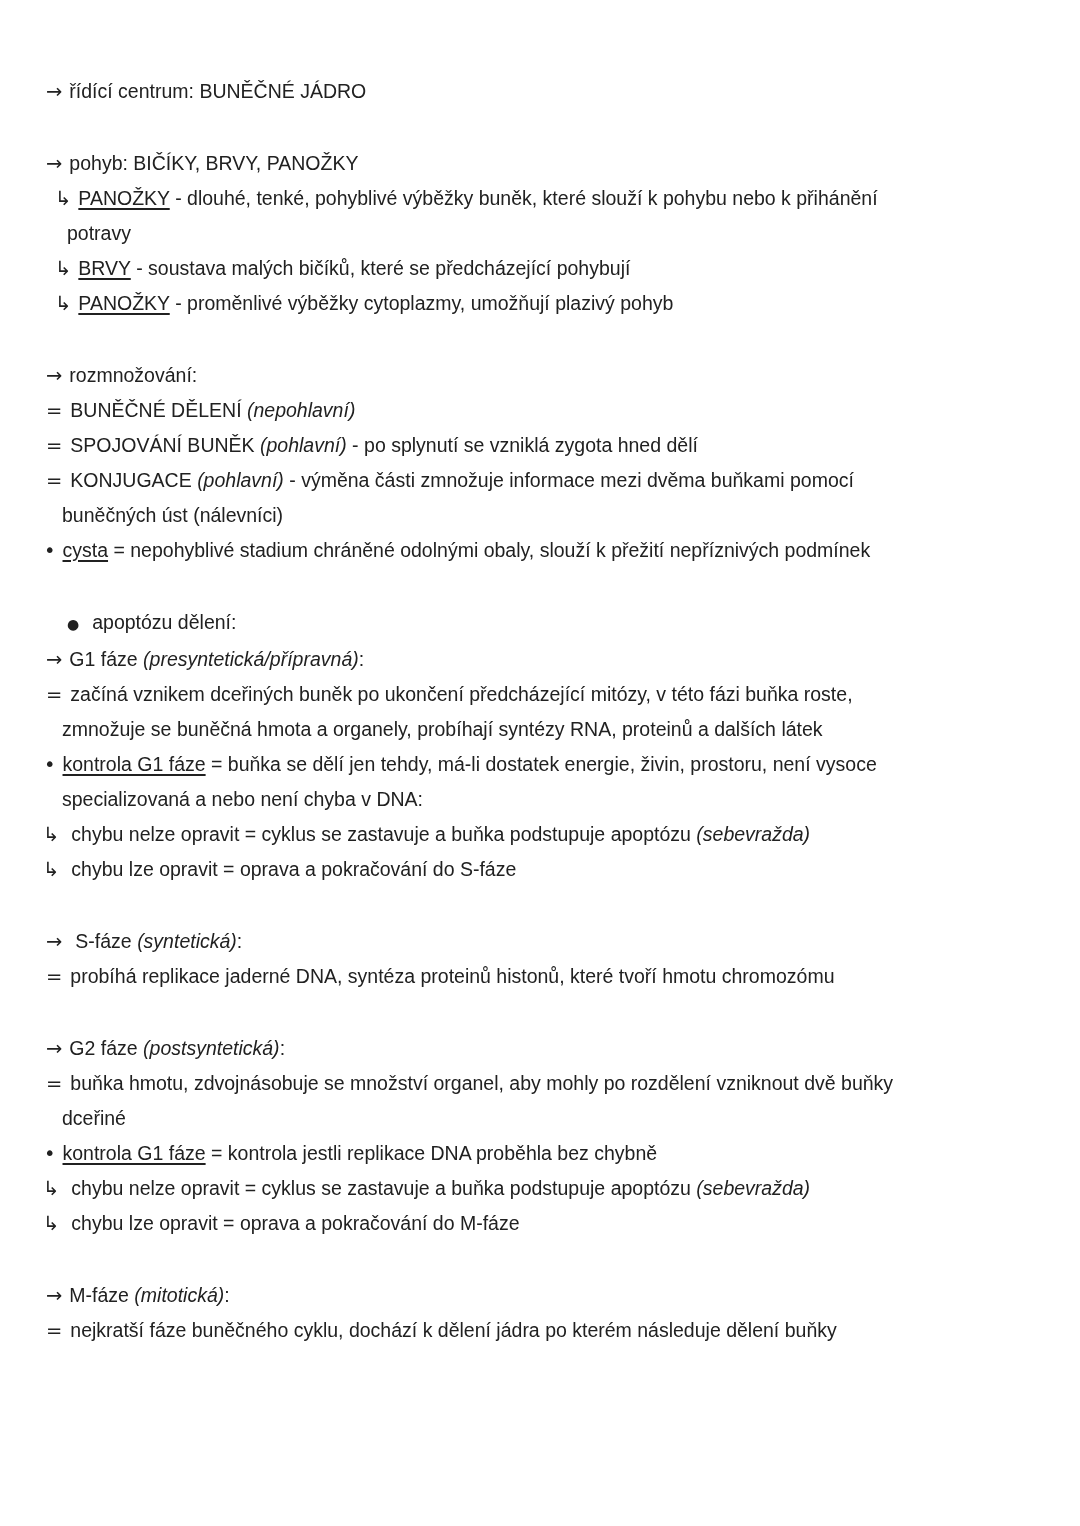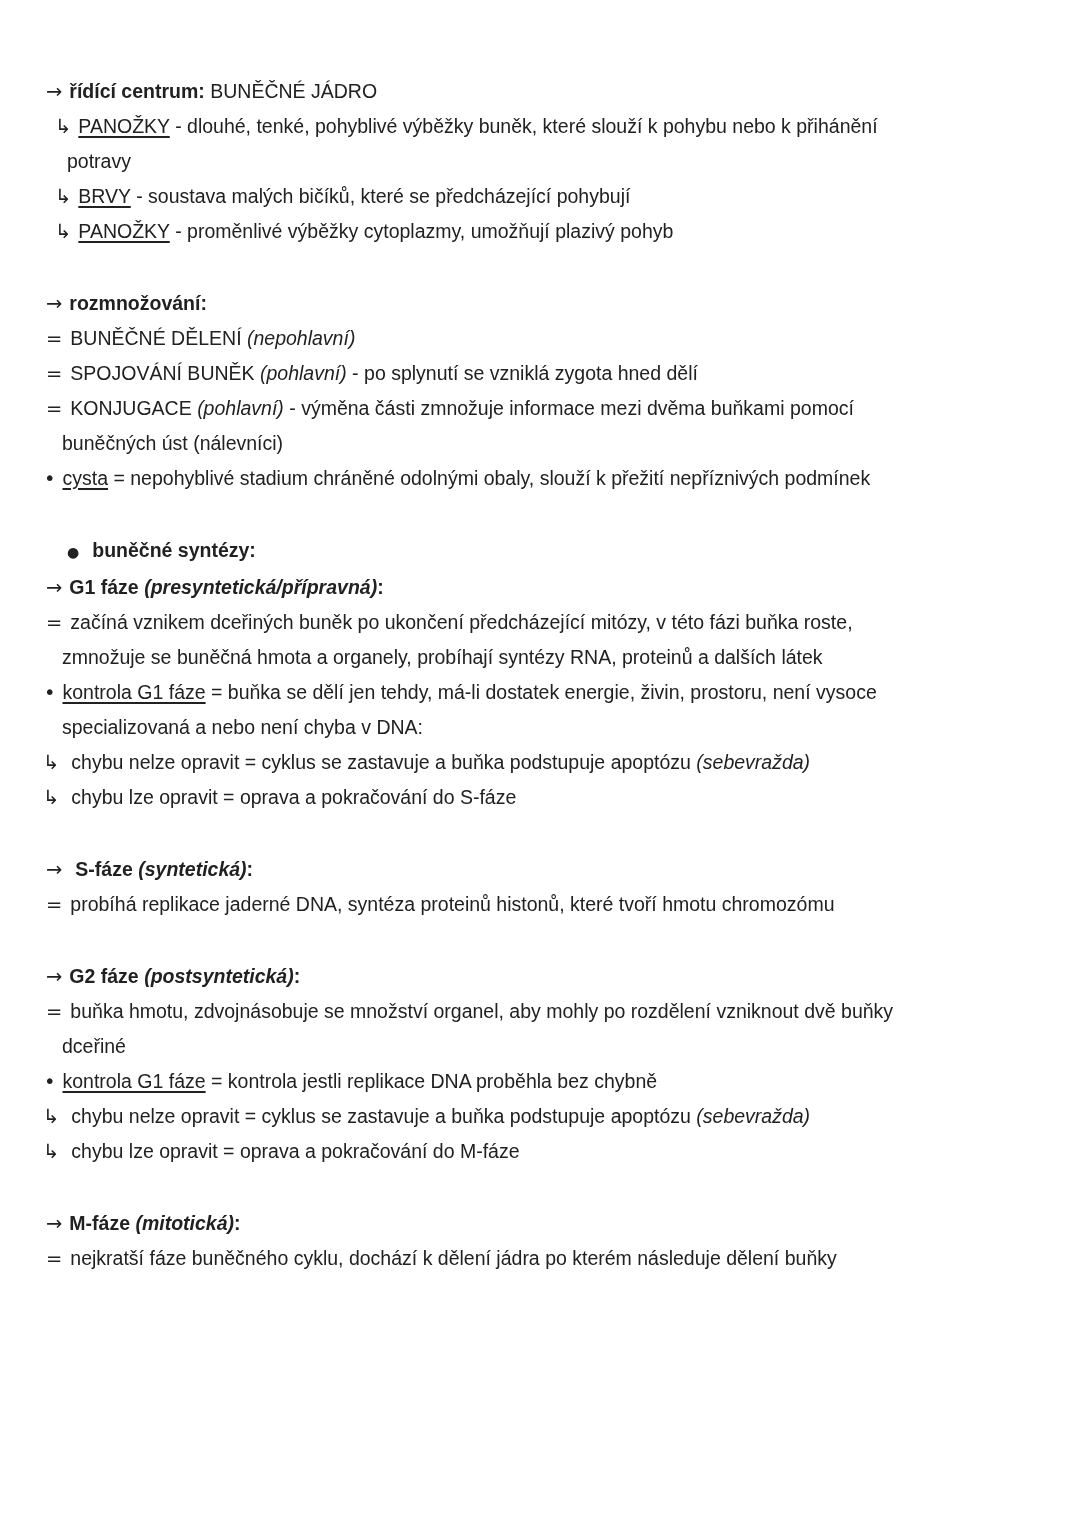--- a/index.html
+++ b/index.html
@@ -12,21 +12,21 @@
     box-sizing:border-box;
     width:1080px;height:1526px;
     padding:74px 36px 0 46px;
     font-family:"Liberation Sans","DejaVu Sans",sans-serif;
     font-size:19.5px;
     line-height:35px;
     color:#212121;
   }
   .line{white-space:pre;}
   .gap{margin-top:37px;}
-  .b{font-weight:700;}
+  .b{font-weight:400;}
   .i{font-style:italic;text-align:right;}
   .u{text-decoration:underline;text-underline-offset:3px;text-decoration-thickness:1.5px;}
   .marker{font-family:"DejaVu Sans",sans-serif;}
   .arrow .marker{margin-right:7px;}
   .arrow2 .marker{margin-right:13px;}
   .sub{margin-left:9px;}
   .sub .marker{margin-right:7px;}
   .sub2{margin-left:-3px;}
   .sub2 .marker{margin-right:12px;}
   .eq .marker{margin-right:8px;}
@@ -35,31 +35,32 @@
   .bigbullet{margin-left:21px;}
   .bigbullet .marker{font-size:14px;margin-right:13px;}
   .cont{margin-left:16px;}
   .cont-sub{margin-left:21px;}
 </style>
 </head>
 <body>
 
 <div class="page">
     <div class="line arrow"><span class="marker">→</span><span class="b">řídící centrum:</span><span> BUNĚČNÉ JÁDRO</span></div>
+    <div class="line arrow gap"><span class="marker">→</span><span class="b">pohyb:</span><span> BIČÍKY, BRVY, PANOŽKY</span></div>
     <div class="line sub"><span class="marker">↳</span><span class="u">PANOŽKY</span><span> - dlouhé, tenké, pohyblivé výběžky buněk, které slouží k pohybu nebo k přihánění</span></div>
     <div class="line cont-sub"><span>potravy</span></div>
     <div class="line sub"><span class="marker">↳</span><span class="u">BRVY</span><span> - soustava malých bičíků, které se předcházející pohybují</span></div>
     <div class="line sub"><span class="marker">↳</span><span class="u">PANOŽKY</span><span> - proměnlivé výběžky cytoplazmy, umožňují plazivý pohyb</span></div>
     <div class="line arrow gap"><span class="marker">→</span><span class="b">rozmnožování:</span></div>
     <div class="line eq"><span class="marker">=</span><span>BUNĚČNÉ DĚLENÍ </span><span class="i">(nepohlavní)</span></div>
     <div class="line eq"><span class="marker">=</span><span>SPOJOVÁNÍ BUNĚK </span><span class="i">(pohlavní)</span><span> - po splynutí se vzniklá zygota hned dělí</span></div>
     <div class="line eq"><span class="marker">=</span><span>KONJUGACE </span><span class="i">(pohlavní)</span><span> - výměna části zmnožuje informace mezi dvěma buňkami pomocí</span></div>
     <div class="line cont"><span>buněčných úst (nálevníci)</span></div>
     <div class="line bullet"><span class="marker">•</span><span class="u">cysta</span><span> = nepohyblivé stadium chráněné odolnými obaly, slouží k přežití nepříznivých podmínek</span></div>
-    <div class="line bigbullet gap"><span class="marker">●</span><span class="b">buněčné syntézy:</span></div>
+    <div class="line bigbullet gap"><span class="marker">●</span><span class="b">apoptózu dělení:</span></div>
     <div class="line arrow"><span class="marker">→</span><span class="b">G1 fáze </span><span class="b i">(presyntetická/přípravná)</span><span class="b">:</span></div>
     <div class="line eq"><span class="marker">=</span><span>začíná vznikem dceřiných buněk po ukončení předcházející mitózy, v této fázi buňka roste,</span></div>
     <div class="line cont"><span>zmnožuje se buněčná hmota a organely, probíhají syntézy RNA, proteinů a dalších látek</span></div>
     <div class="line bullet"><span class="marker">•</span><span class="u">kontrola G1 fáze</span><span> = buňka se dělí jen tehdy, má-li dostatek energie, živin, prostoru, není vysoce</span></div>
     <div class="line cont"><span>specializovaná a nebo není chyba v DNA:</span></div>
     <div class="line sub2"><span class="marker">↳</span><span>chybu nelze opravit = cyklus se zastavuje a buňka podstupuje apoptózu </span><span class="i">(sebevražda)</span></div>
     <div class="line sub2"><span class="marker">↳</span><span>chybu lze opravit = oprava a pokračování do S-fáze</span></div>
     <div class="line arrow2 gap"><span class="marker">→</span><span class="b">S-fáze </span><span class="b i">(syntetická)</span><span class="b">:</span></div>
     <div class="line eq"><span class="marker">=</span><span>probíhá replikace jaderné DNA, syntéza proteinů histonů, které tvoří hmotu chromozómu</span></div>
     <div class="line arrow gap"><span class="marker">→</span><span class="b">G2 fáze </span><span class="b i">(postsyntetická)</span><span class="b">:</span></div>

